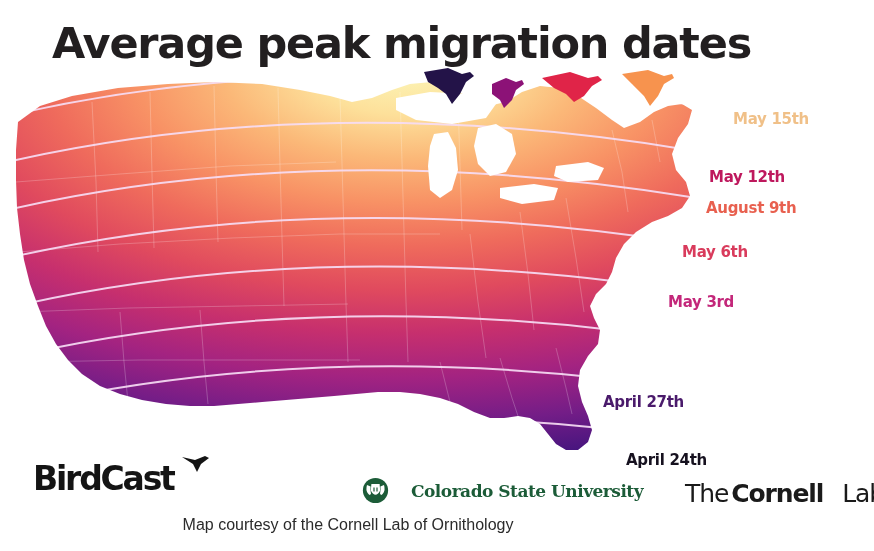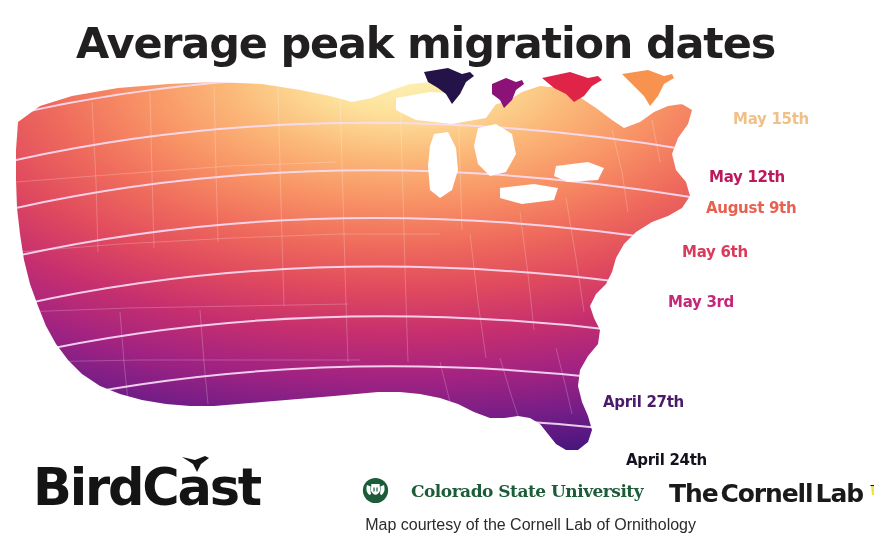--- a/index.html
+++ b/index.html
@@ -19,21 +19,20 @@
   
   #title {
     position:absolute;
     left:52px; top:18px;
     font-size:43px;
     font-weight:bold;
     letter-spacing:-1.2px;
     color:#221f20;
     font-family:"DejaVu Sans", sans-serif;
     white-space:nowrap;
-    margin-left:24px;
   }
 
   
   #map-stage {
     position:absolute;
     left:0; top:62px;
     width:874px; height:430px;
   }
   #map-svg { display:block; width:874px; height:430px; }
 
@@ -58,21 +57,21 @@
 
   
   #birdcast-logo {
     position:absolute;
     left:33px; top:462px;
     width:200px; height:55px;
   }
   #birdcast-word {
     font-family:"DejaVu Sans", sans-serif;
     font-weight:bold;
-    font-size:51px;
+    font-size:33px;
     letter-spacing:-2.2px;
     color:#141414;
     line-height:1;
   }
   #birdcast-bird {
     position:absolute;
     left:148px; top:-7px;
   }
 
   #csu-logo {
@@ -95,27 +94,27 @@
     display:flex; align-items:center; gap:3px;
   }
   .cornell-text {
     font-family:"DejaVu Sans", sans-serif;
     font-size:25px;
     color:#1a1a1a;
     letter-spacing:-1.1px;
     line-height:1;
   }
   .cornell-text.bold { font-weight:bold; }
-  .cornell-text.light { font-weight:bold; }
+  .cornell-text.light { font-weight:normal;margin-left:16px; }
 
   #caption {
     position:absolute;
     left:0; top:516px;
     width:696px;
-    text-align:right;
+    text-align:center;
     font-family:"Liberation Sans", sans-serif;
     font-size:16px;
     color:#2b2b2b;
   }
 </style>
 </head>
 <body>
 
 <div id="poster">
 

